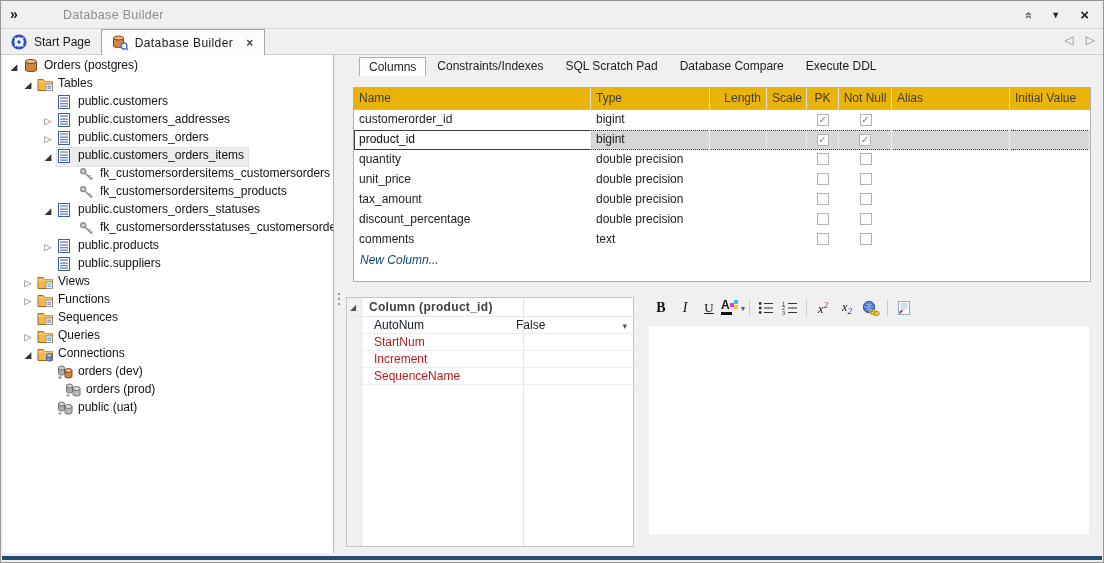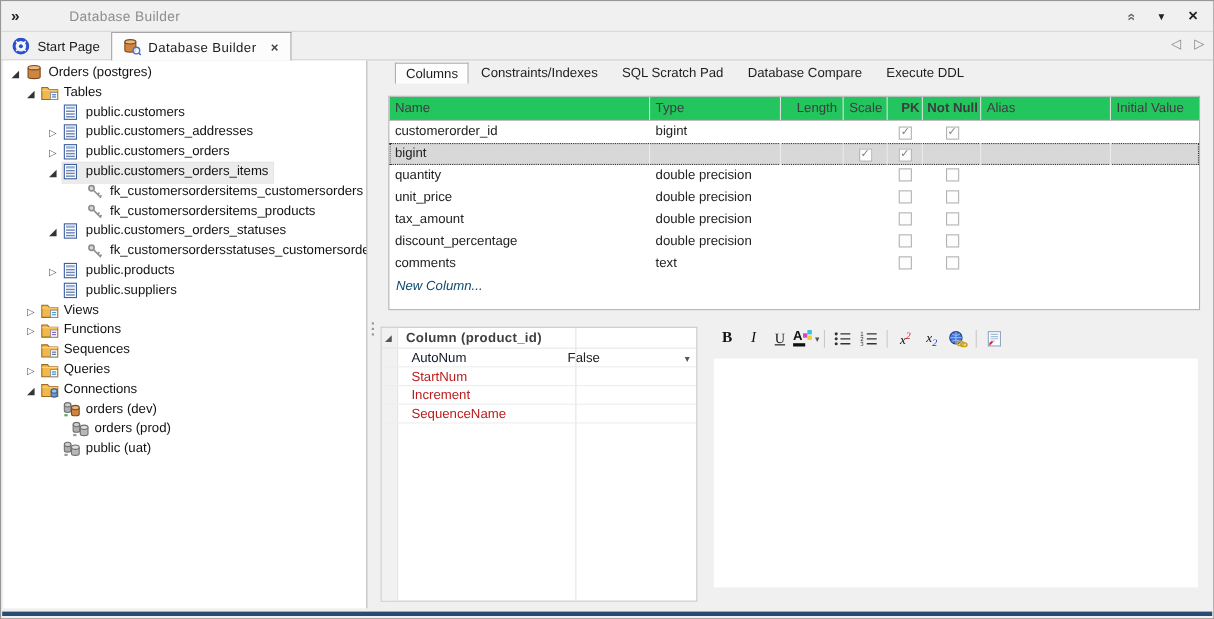--- a/index.html
+++ b/index.html
@@ -39,25 +39,25 @@
   .splitter .dots{position:absolute;left:3px;top:238px;width:3px;}
   .splitter .dots i{display:block;width:2px;height:2px;background:#9a9a9a;margin:0 0 3px 0;}
   
   .right-panel{position:absolute;left:345px;top:54px;right:2px;bottom:11px;}
   .ptabs{position:absolute;left:0;top:1px;height:20px;display:flex;align-items:flex-end;}
   .ptab{padding:0 11px;line-height:19px;color:#1d1d1d;}
   .ptab.active{background:#fdfdfd;border:1px solid #b0b0b0;border-bottom:none;line-height:18px;padding:0 9px;margin-left:13px;}
   
   .ctable{position:absolute;left:7px;top:32px;width:738px;height:195px;background:#fff;border:1px solid #b2b2b2;overflow:hidden;}
   .tgrid{display:grid;grid-template-columns:237px 119px 57px 40px 32px 53px 118px 80px;}
-  .thead{height:22px;background:#22c55e;border-bottom:1px solid #bdbdbd;color:#3d3d3d;}
+  .thead{height:22px;background:#eab308;border-bottom:1px solid #bdbdbd;color:#3d3d3d;}
   .th{line-height:21px;padding:0 5px;border-right:1px solid #dedede;overflow:hidden;}
   .th:last-child{border-right:none;}
   .th.r{text-align:right;}
-  .th.c{text-align:right;padding:0 2px;font-weight:bold;}
+  .th.c{text-align:center;padding:0 2px;}
   .trow{height:20px;color:#222;position:relative;}
   .tcell{line-height:19px;padding:0 5px;overflow:hidden;position:relative;}
   .tcell.c{text-align:center;padding:0;}
   .trow.sel{background:#d8d8d8;outline:1px dotted #333;outline-offset:-1px;}
   .trow.sel .tcell{border-right:1px solid #ececec;}
   .editbox{position:absolute;left:0;top:0;width:237px;height:20px;background:#fff;border:1px solid #3c3c3c;line-height:17px;padding:0 4px;color:#111;}
   .newrow{height:20px;line-height:20px;padding:0 6px;font-style:italic;color:#0c4a6e;}
   .cb{display:inline-block;width:12px;height:12px;border:1px solid #b2b2b2;background:#fdfdfd;margin-top:3px;line-height:10px;font-size:10px;color:#7e7e7e;text-align:center;}
   
   .pgrid{position:absolute;left:0;top:242px;width:288px;height:250px;background:#fff;border:1px solid #c6c6c6;overflow:hidden;}
@@ -476,20 +476,23 @@
             <div class="tcell">customerorder_id</div>
             <div class="tcell">bigint</div>
             <div class="tcell r"></div>
             <div class="tcell r"></div>
             <div class="tcell c"><span class="cb">✓</span></div>
             <div class="tcell c"><span class="cb">✓</span></div>
             <div class="tcell"></div>
             <div class="tcell"></div>
           </div>
           <div class="tgrid trow sel">
+            <div class="tcell">
+              <div class="editbox">product_id</div>
+            </div>
             <div class="tcell">bigint</div>
             <div class="tcell r"></div>
             <div class="tcell r"></div>
             <div class="tcell c"><span class="cb">✓</span></div>
             <div class="tcell c"><span class="cb">✓</span></div>
             <div class="tcell"></div>
             <div class="tcell"></div>
           </div>
           <div class="tgrid trow">
             <div class="tcell">quantity</div>

